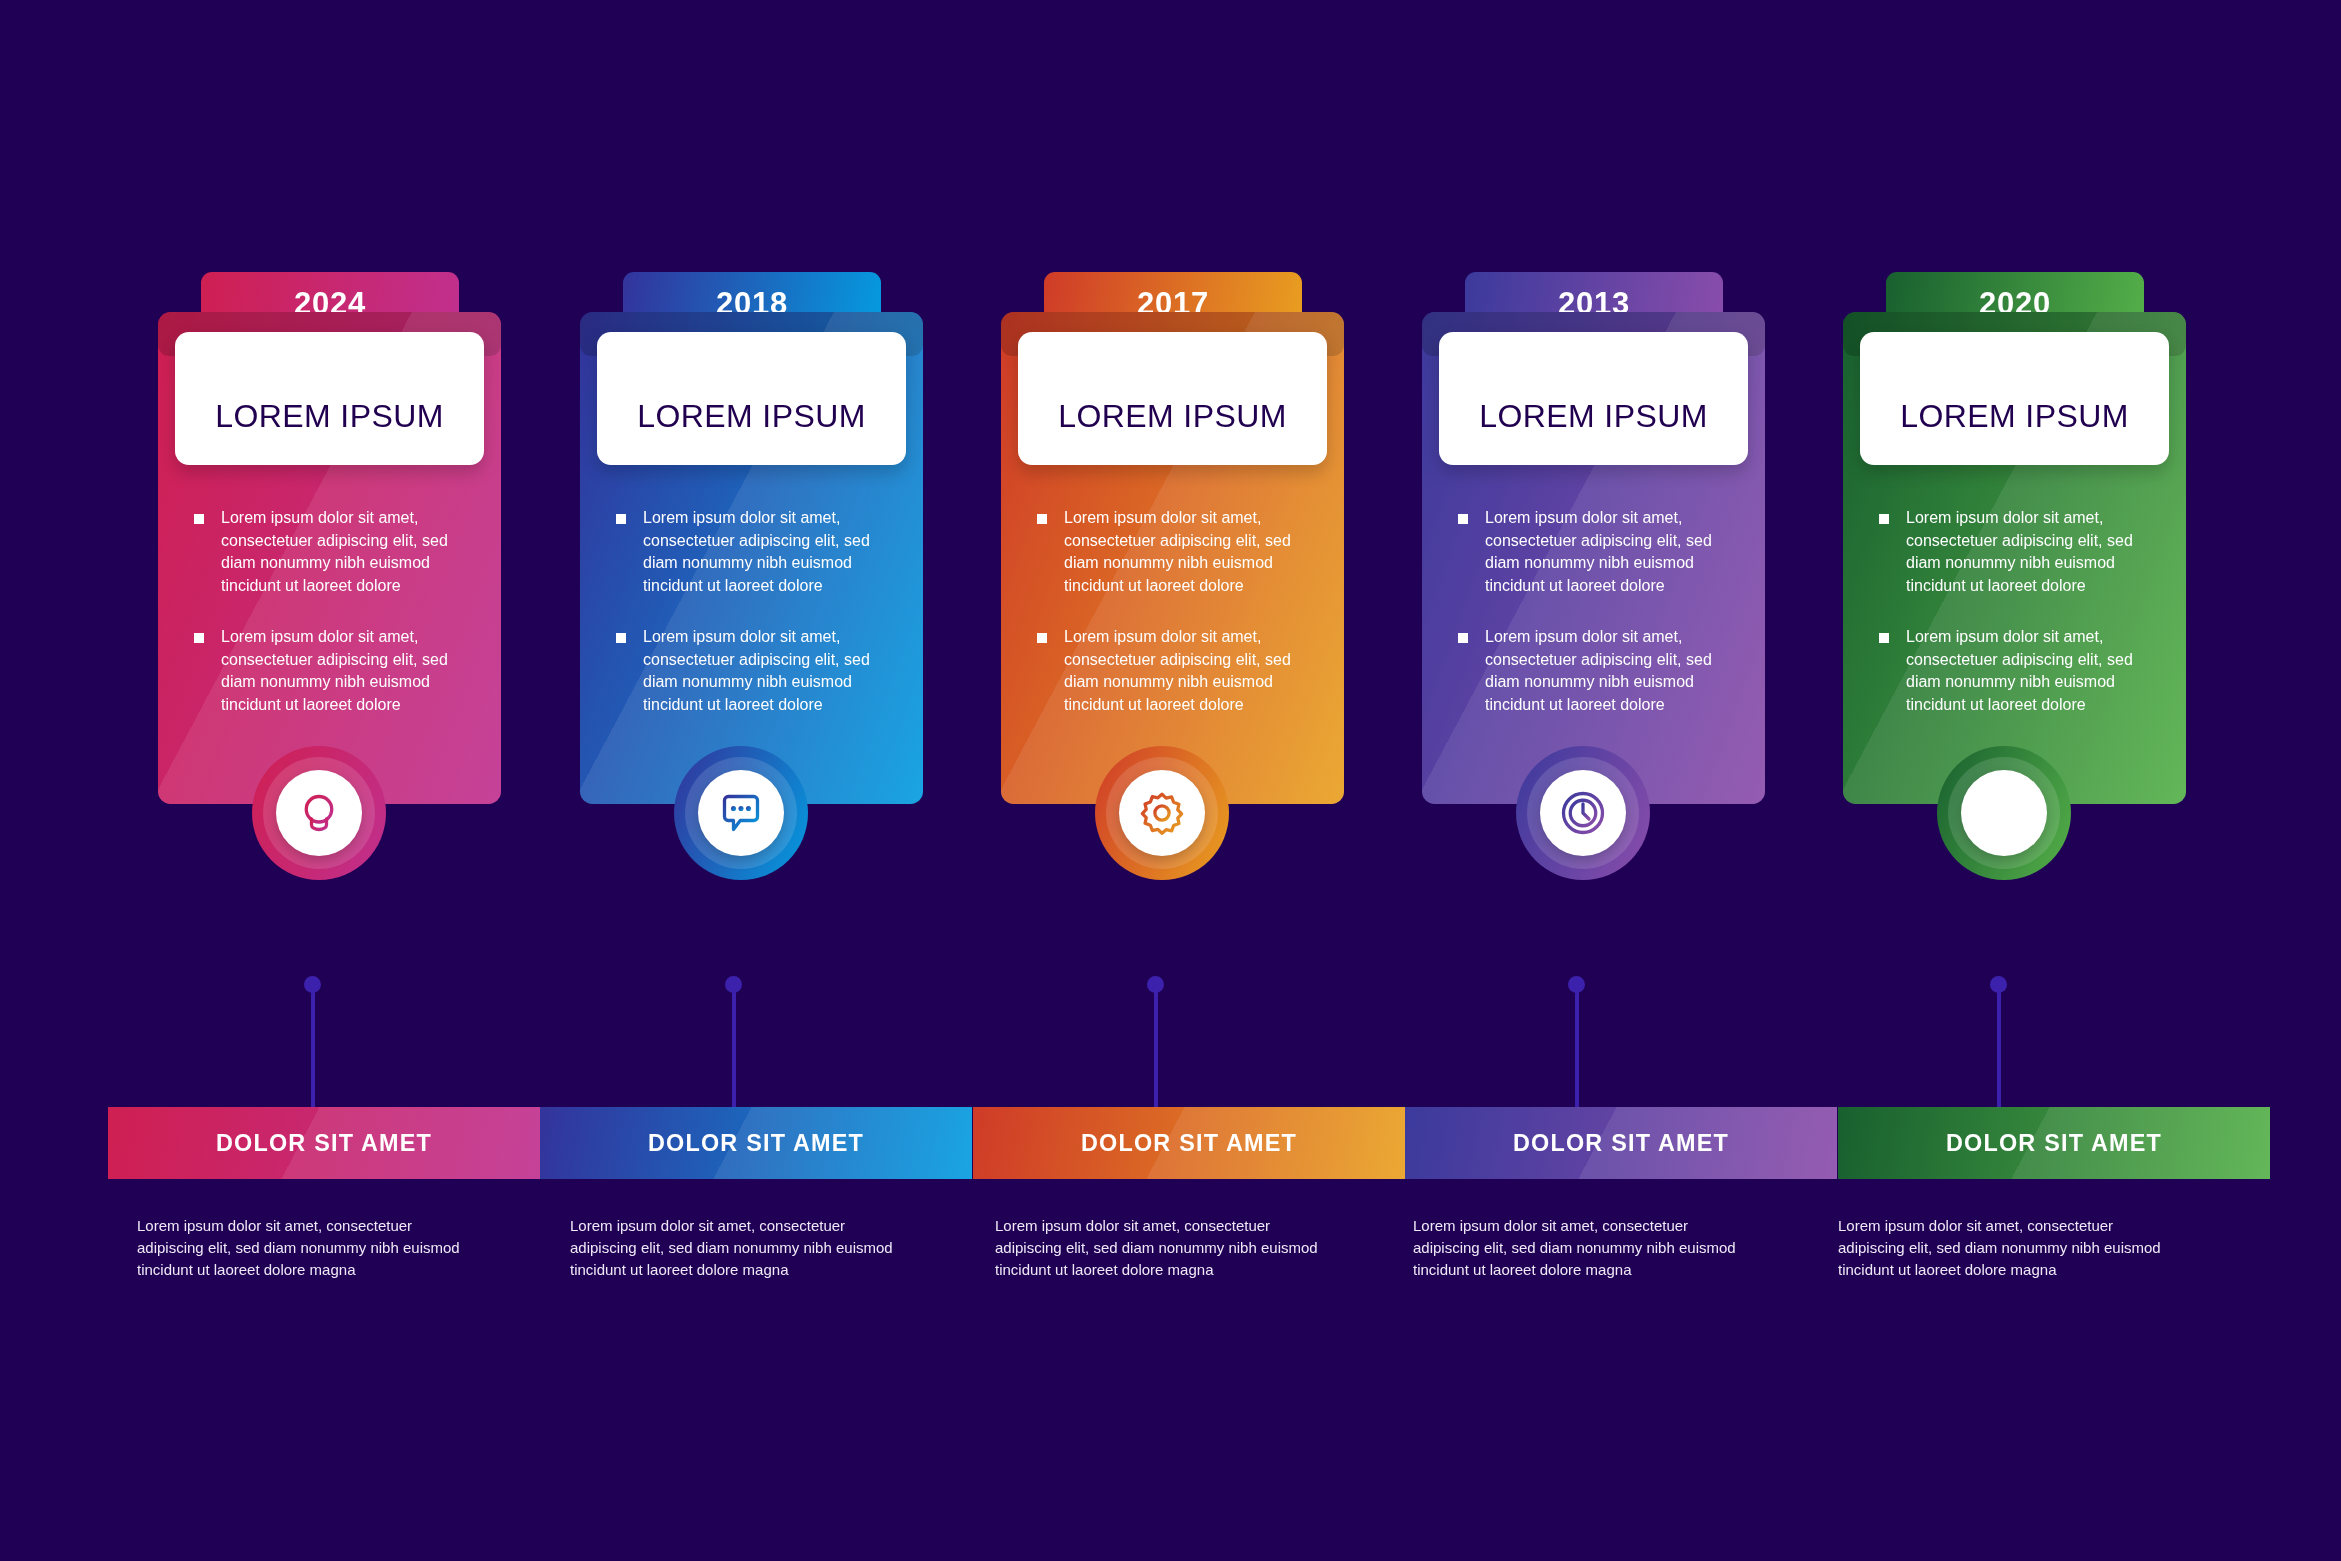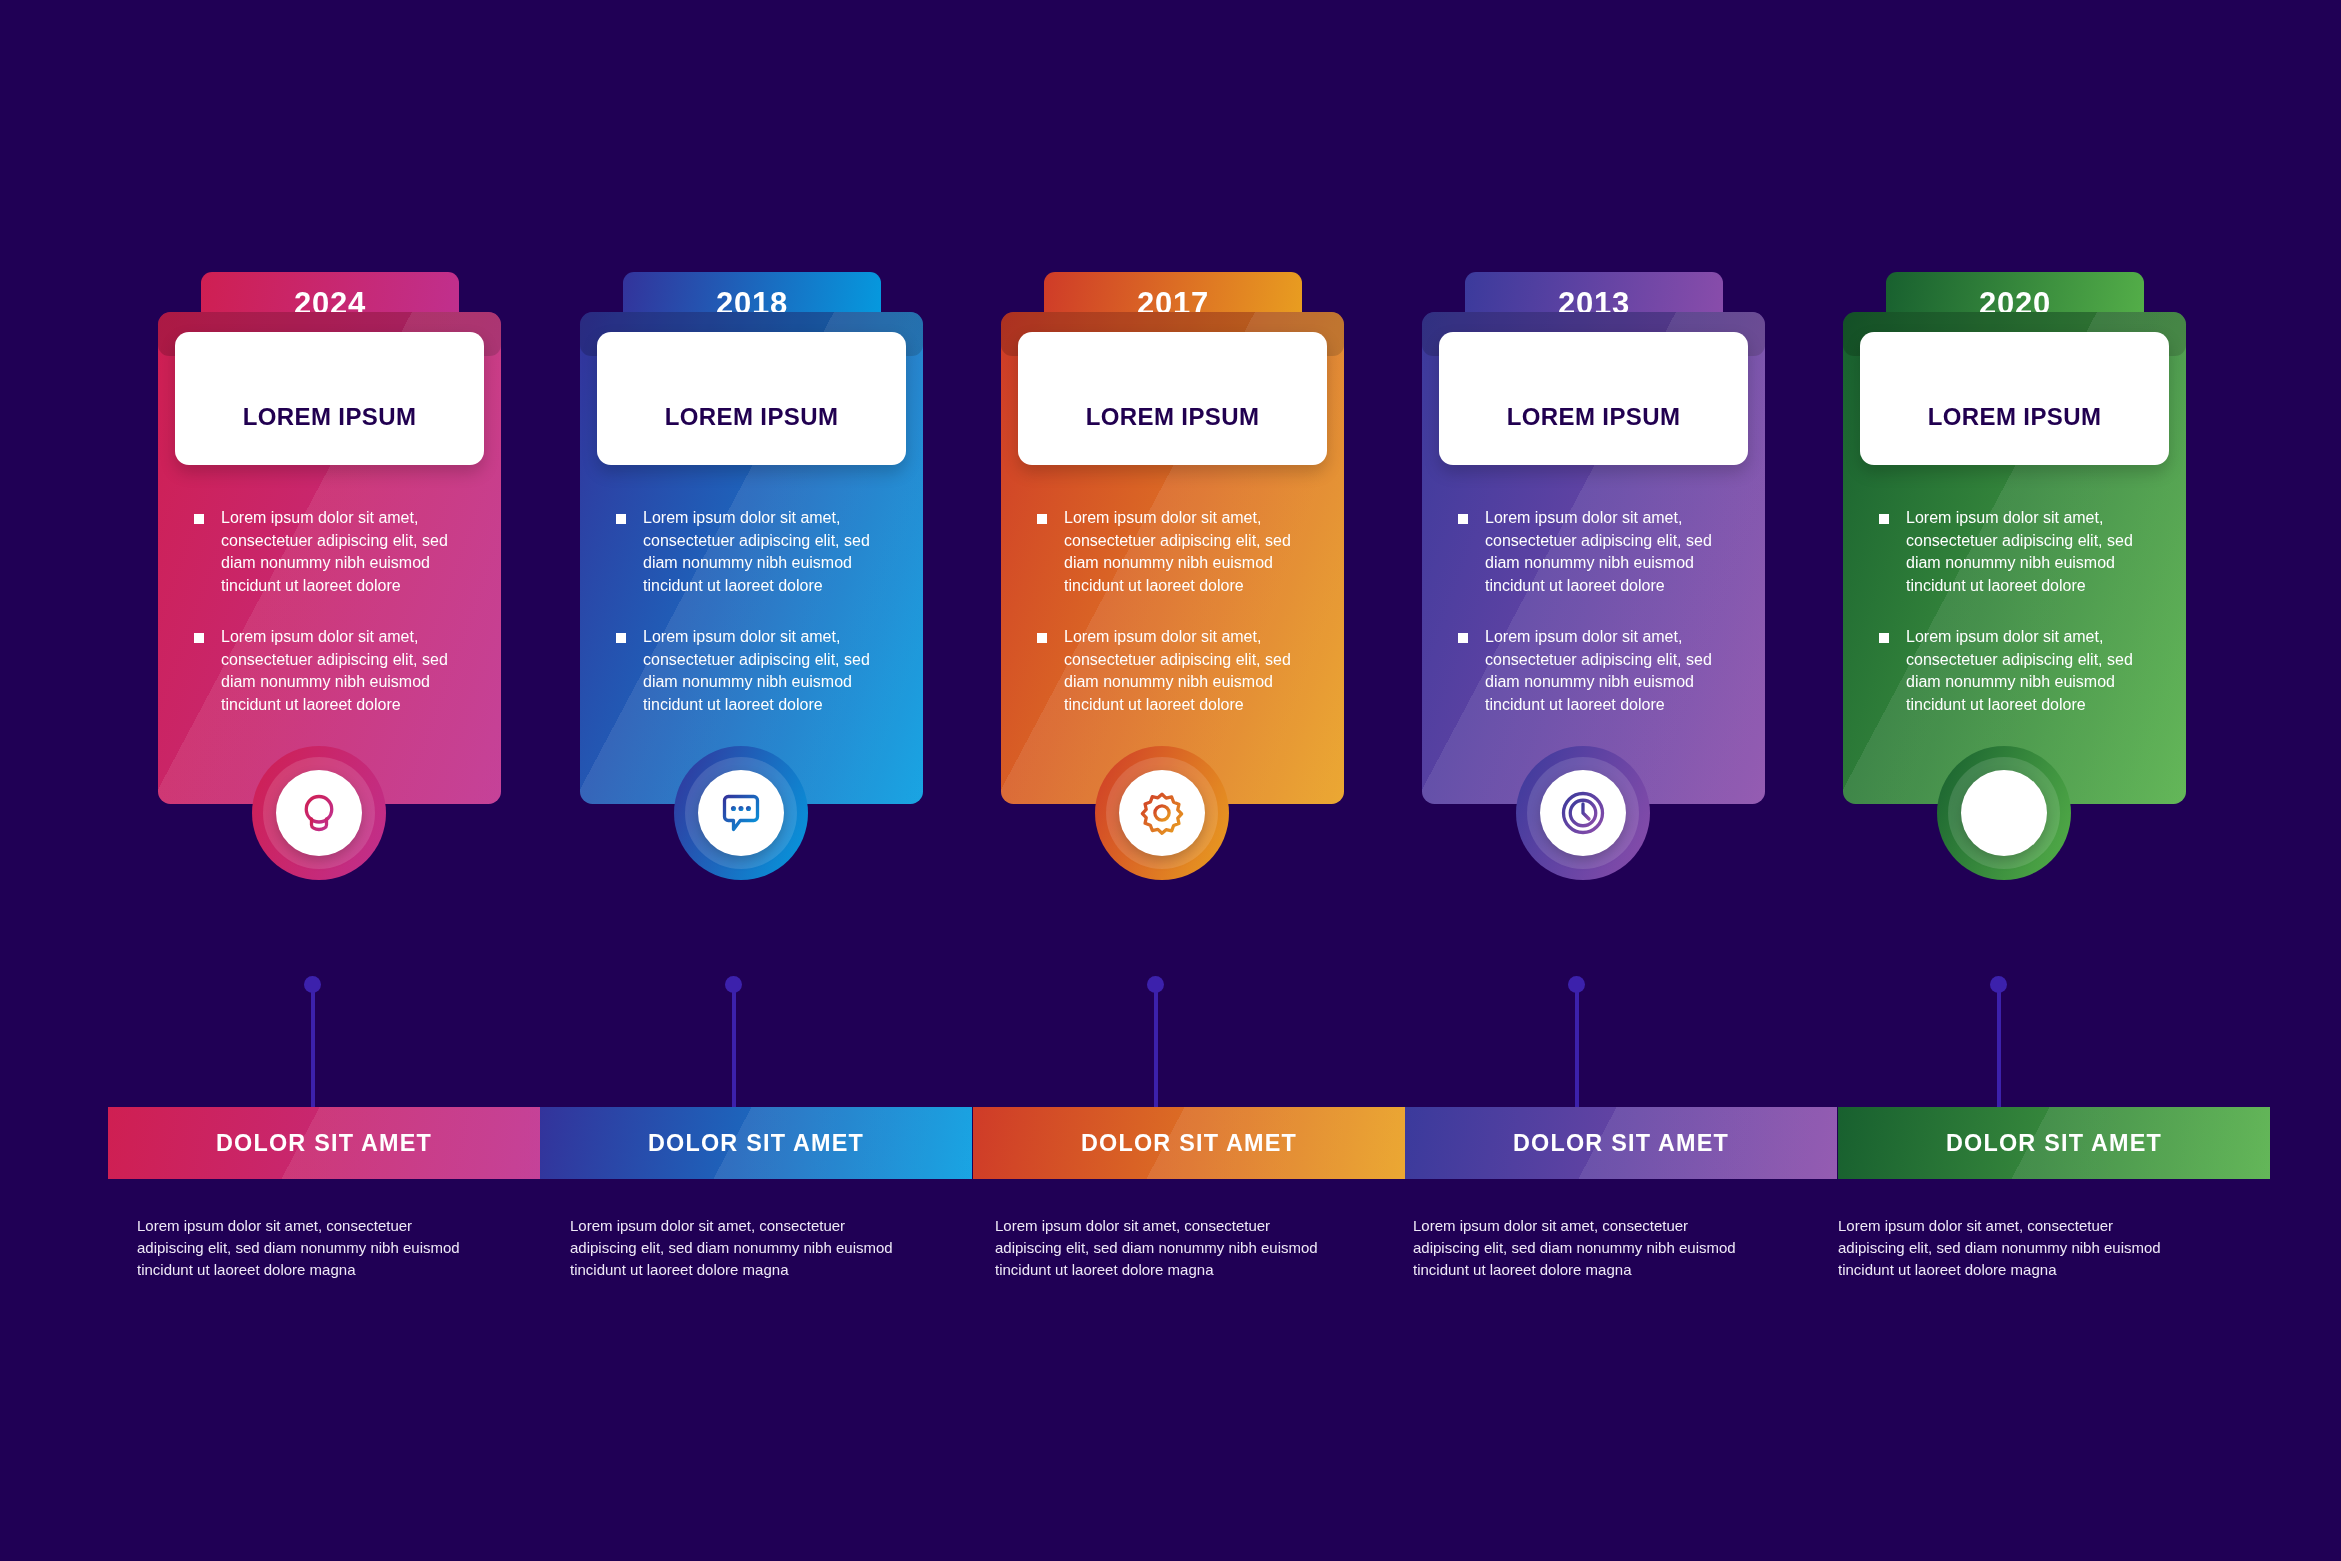--- a/index.html
+++ b/index.html
@@ -64,22 +64,22 @@
     height:133px;
     background:#ffffff;
     border-radius:14px;
     box-shadow:0 7.8px 15.6px rgba(0,0,0,.18);
     display:flex;
     align-items:center;
     justify-content:center;
   }
   .title-plate span {
     color:#210050;
-    font-size:24px;
-    font-weight:bold;
+    font-size:32px;
+    font-weight:normal;
     letter-spacing:0.4px;
     margin-top:36px;
   }
 
   
   .bullets {
     position:absolute;
     left:36px;
     top:507px;
     width:265px;

